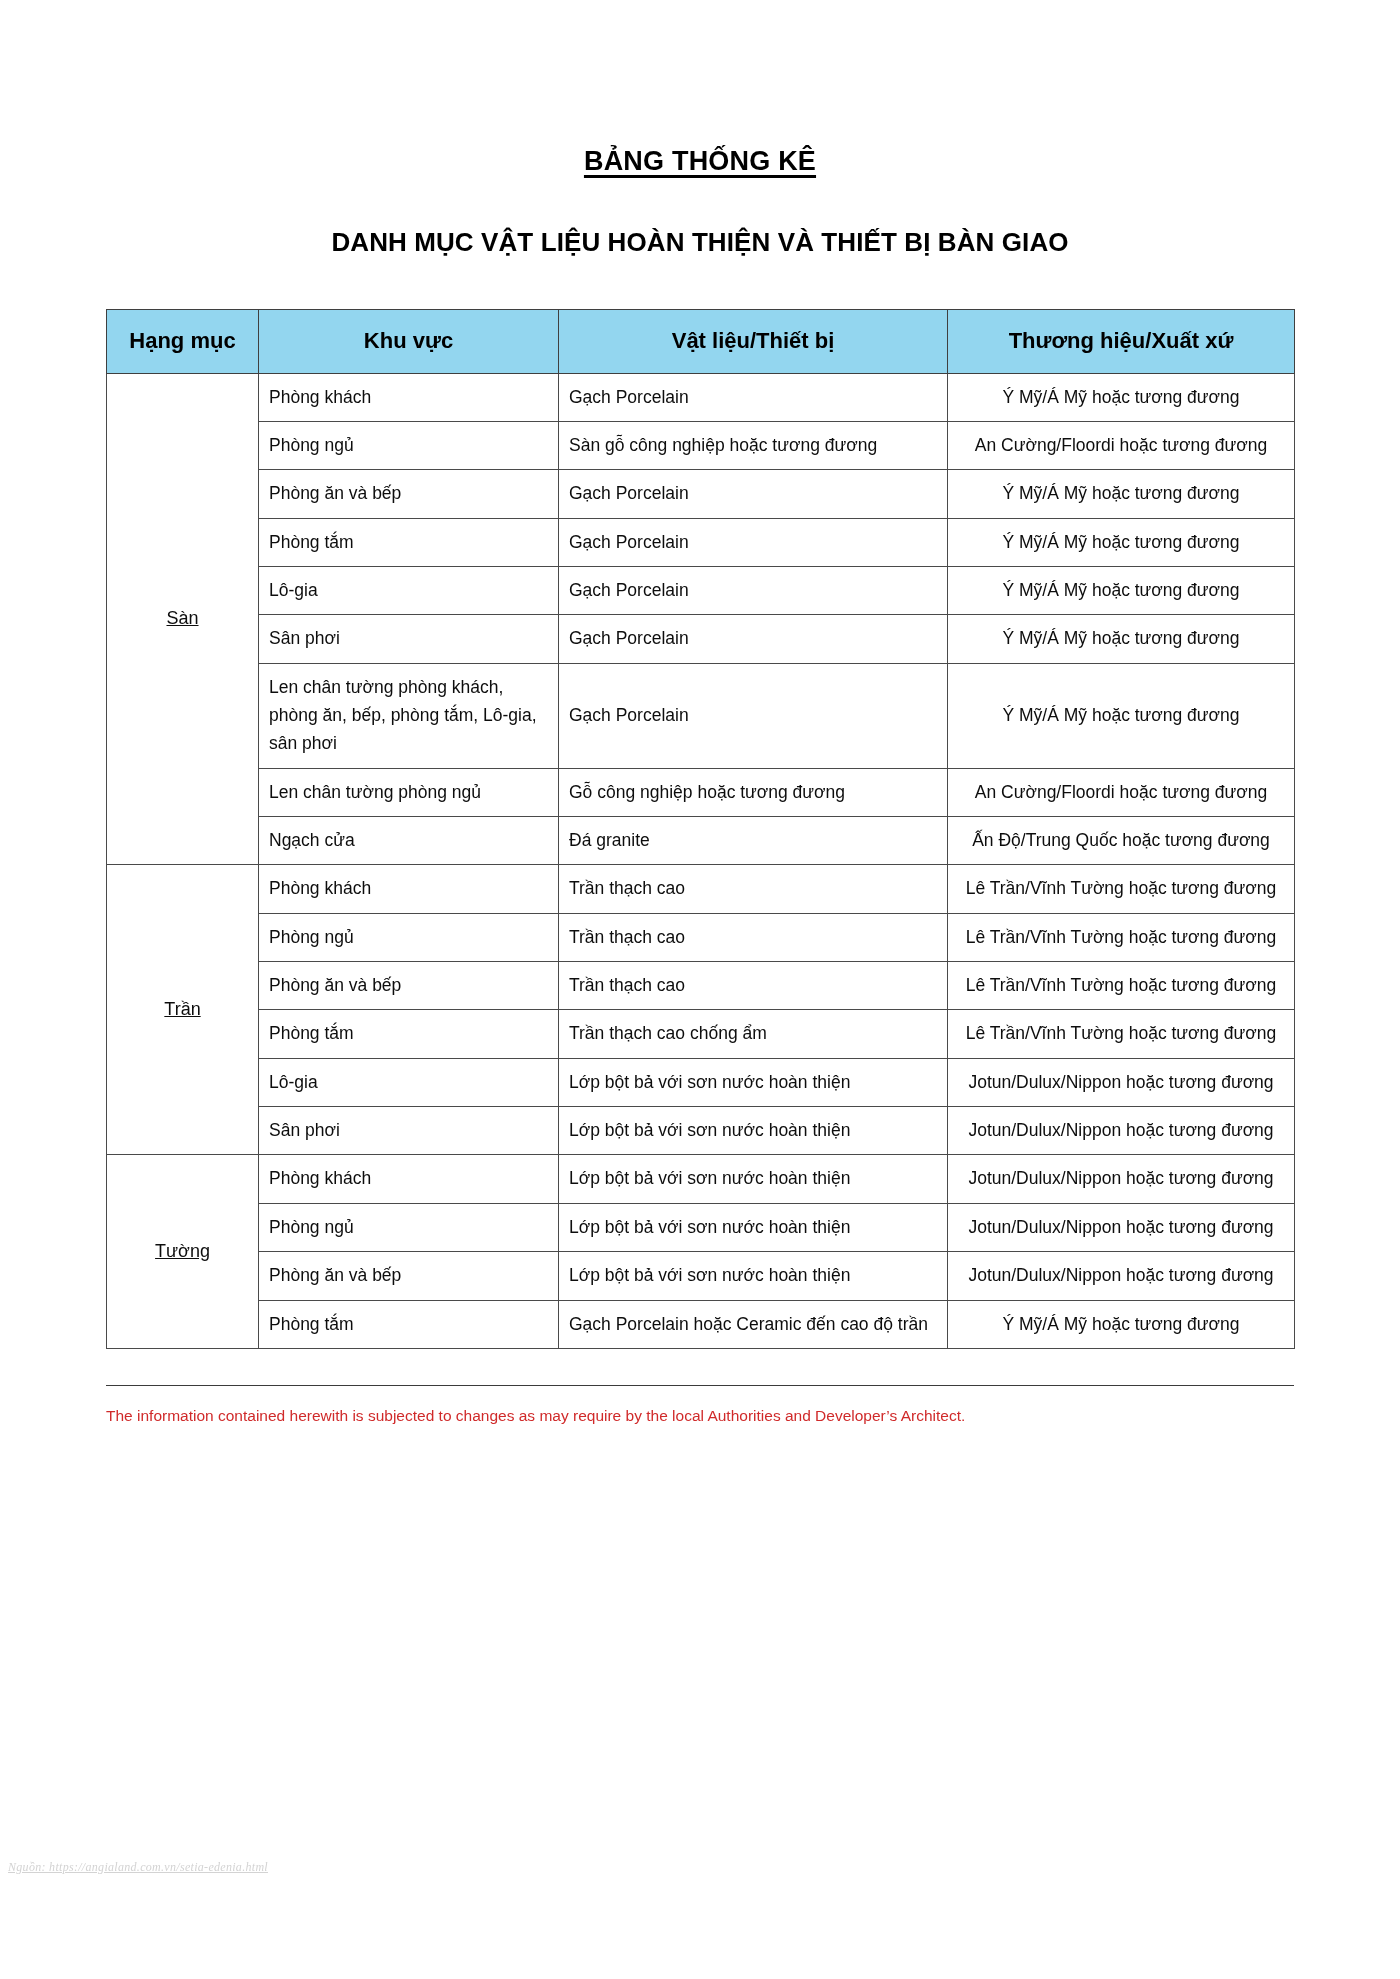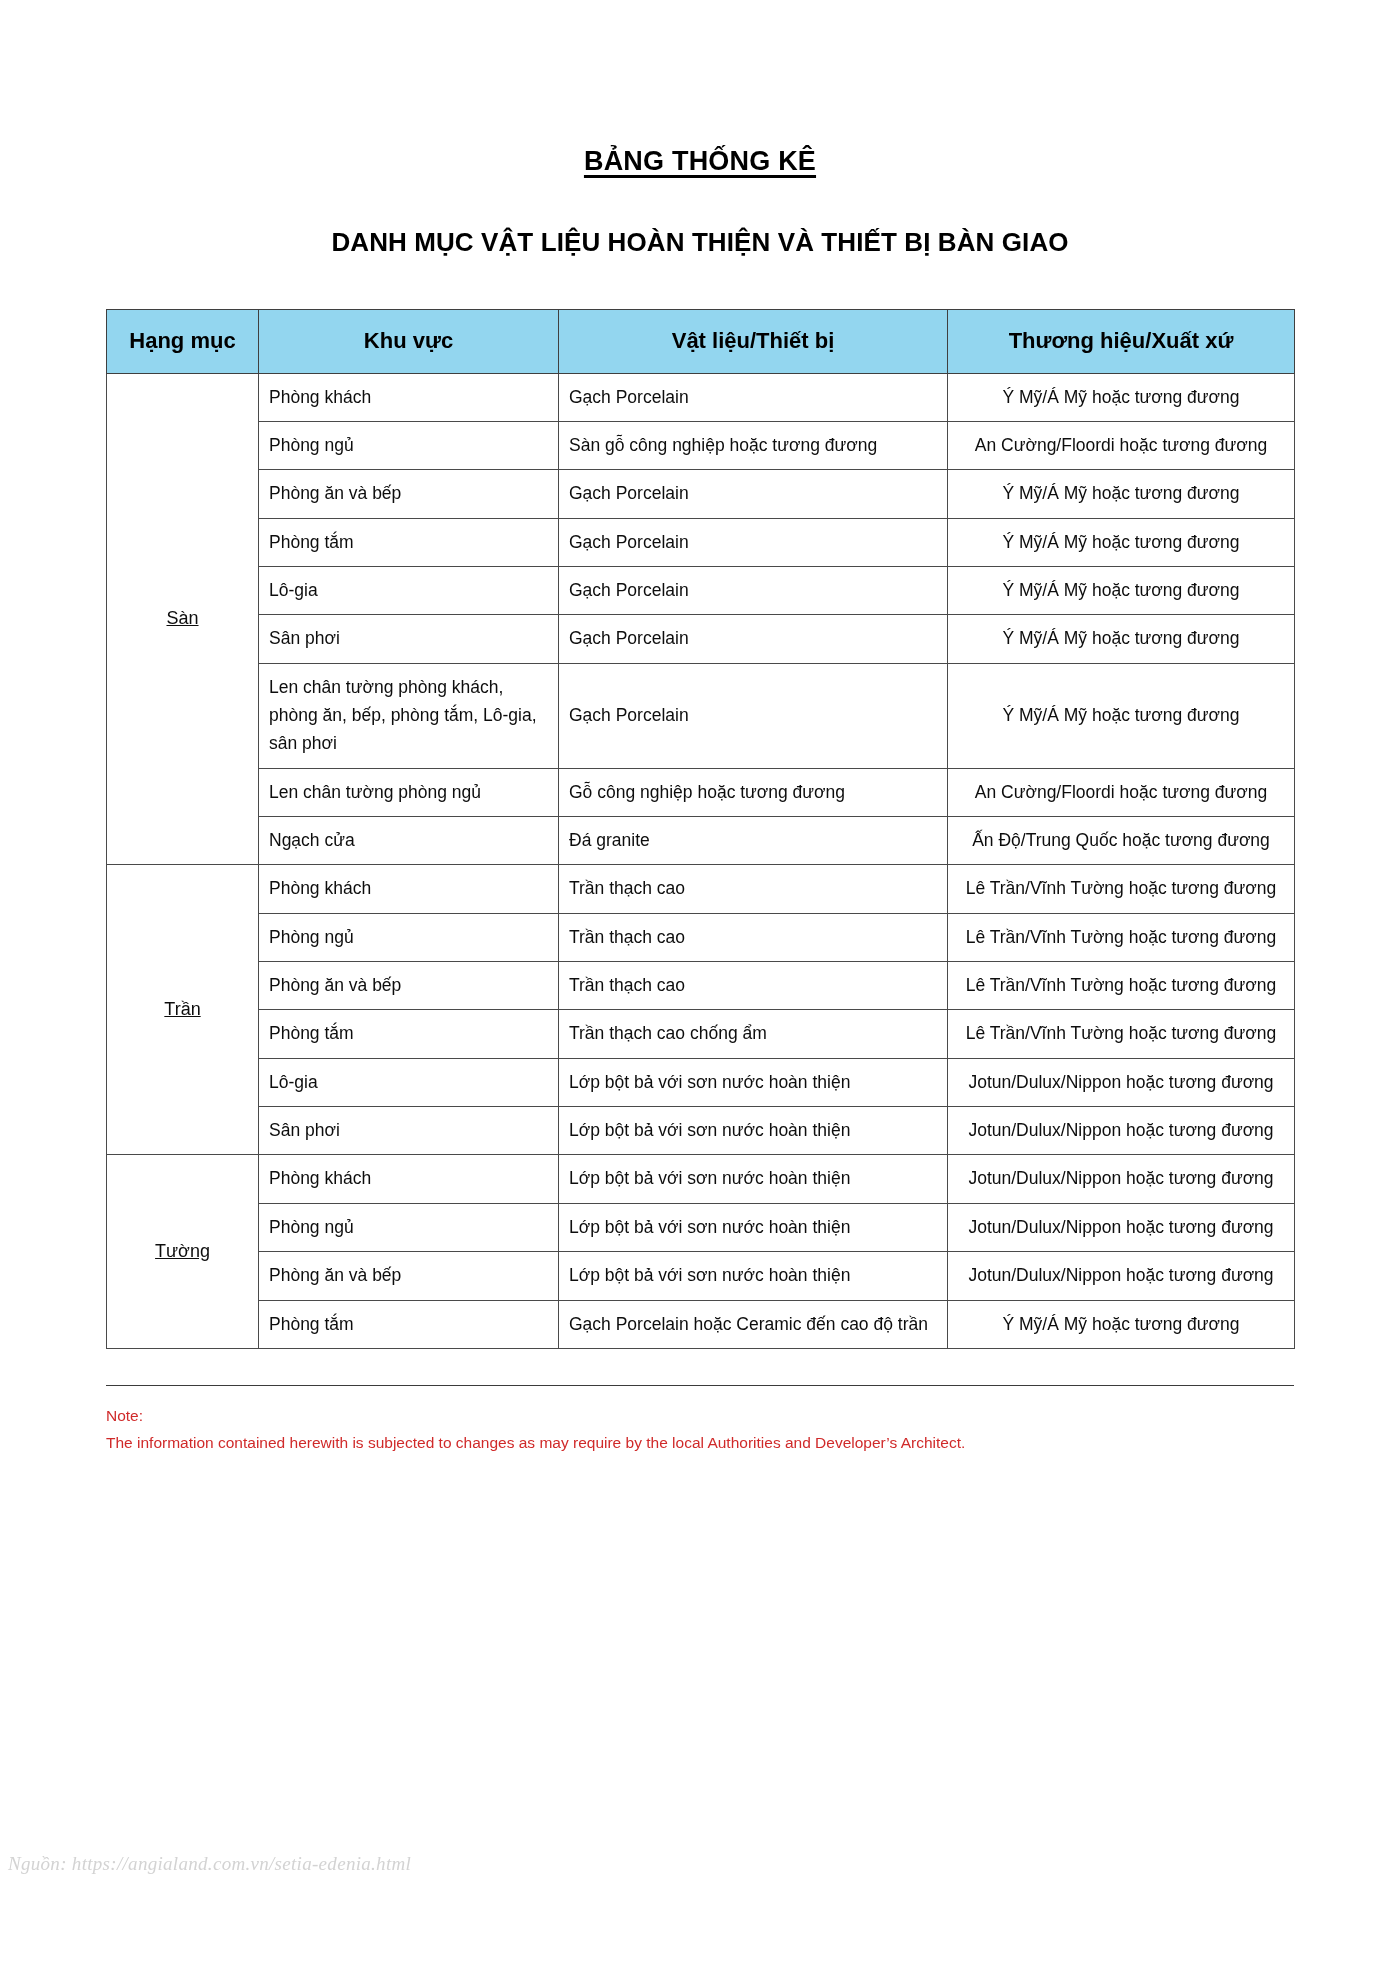--- a/index.html
+++ b/index.html
@@ -109,24 +109,25 @@
   }
   .note .line2 { white-space: nowrap; }
 
   
   .source {
     position: absolute;
     left: 8px;
     bottom: 22px;
     font-family: "Liberation Serif", serif;
     font-style: italic;
-    font-size: 19px;
+    font-size: 12px;
     color: #d3d3d3;
     letter-spacing: 0.3px;
     white-space: nowrap;
+    text-decoration: underline;
   }
 </style>
 </head>
 <body>
 
 <div class="page">
 
   <h1 class="title-main"><span class="u">BẢNG THỐNG KÊ</span></h1>
 
   <h2 class="title-sub">DANH MỤC VẬT LIỆU HOÀN THIỆN VÀ THIẾT BỊ BÀN GIAO</h2>
@@ -249,19 +250,18 @@
           <td class="mat topal">Gạch Porcelain hoặc Ceramic đến cao độ trần</td>
           <td class="brand">Ý Mỹ/Á Mỹ hoặc tương đương</td>
         </tr>
 
       </tbody>
     </table>
   </div>
 
   <div class="note-rule"></div>
   <div class="note">
-    <div>Note:</div>
     <div class="line2">The information contained herewith is subjected to changes as may require by the local Authorities and Developer’s Architect.</div>
   </div>
 
   <div class="source">Nguồn: https://angialand.com.vn/setia-edenia.html</div>
 
 </div>
 
 </body></html>

